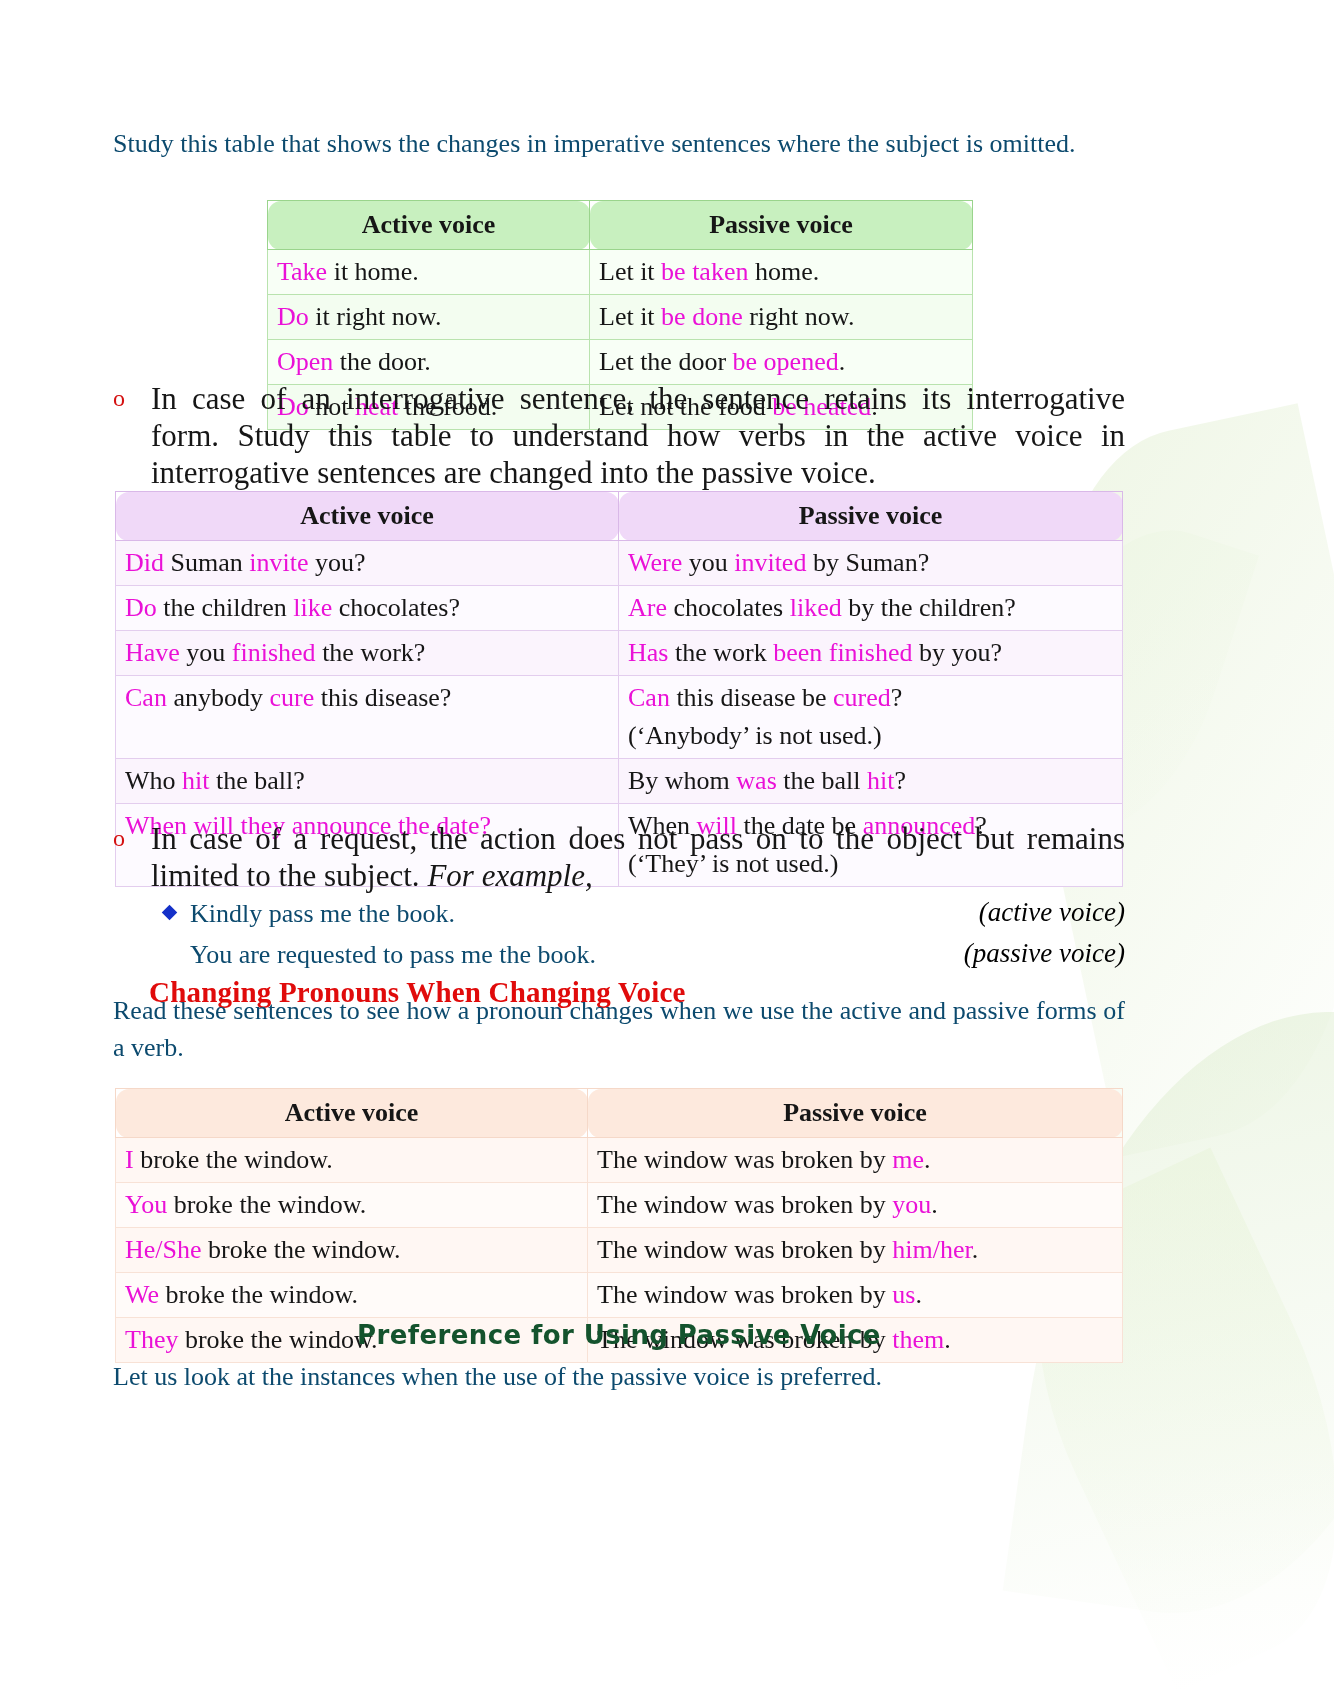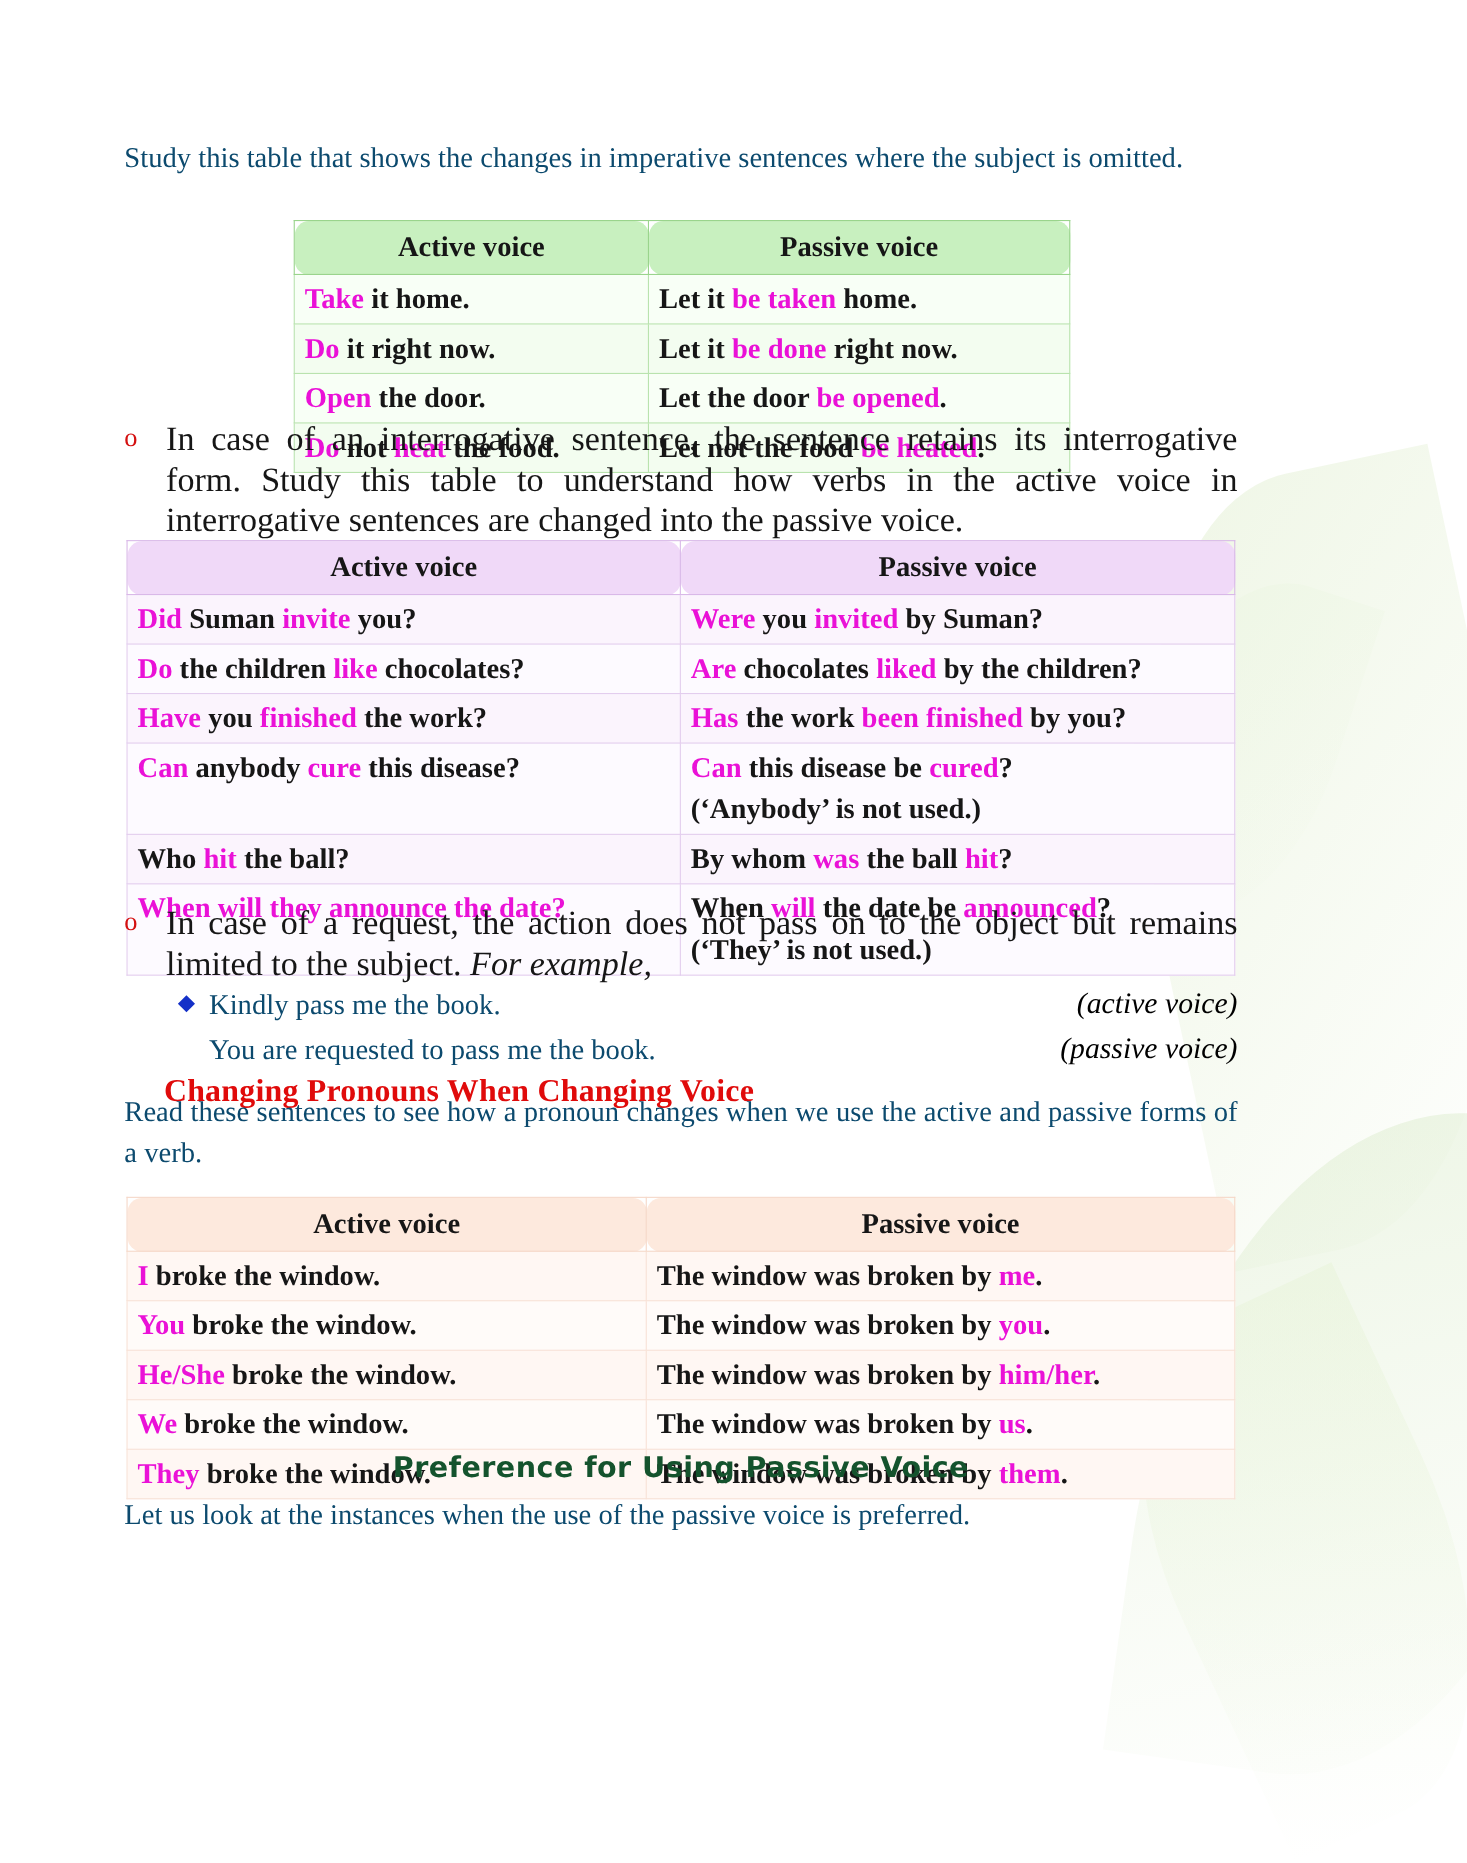--- a/index.html
+++ b/index.html
@@ -85,21 +85,21 @@
     color:#000000;
   }
 
   
   table{border-collapse:collapse;position:absolute;table-layout:fixed;}
   table td,table th{
     font-size:26px;
     line-height:34px;
     padding:5px 9px;
     vertical-align:top;
-    font-weight:bold;
+    font-weight:normal;
     text-align:left;
     color:#161616;
   }
   table th{
     text-align:center;
     font-weight:bold;
     font-size:26px;
     padding:7px 9px;
     border-radius:13px;
   }

